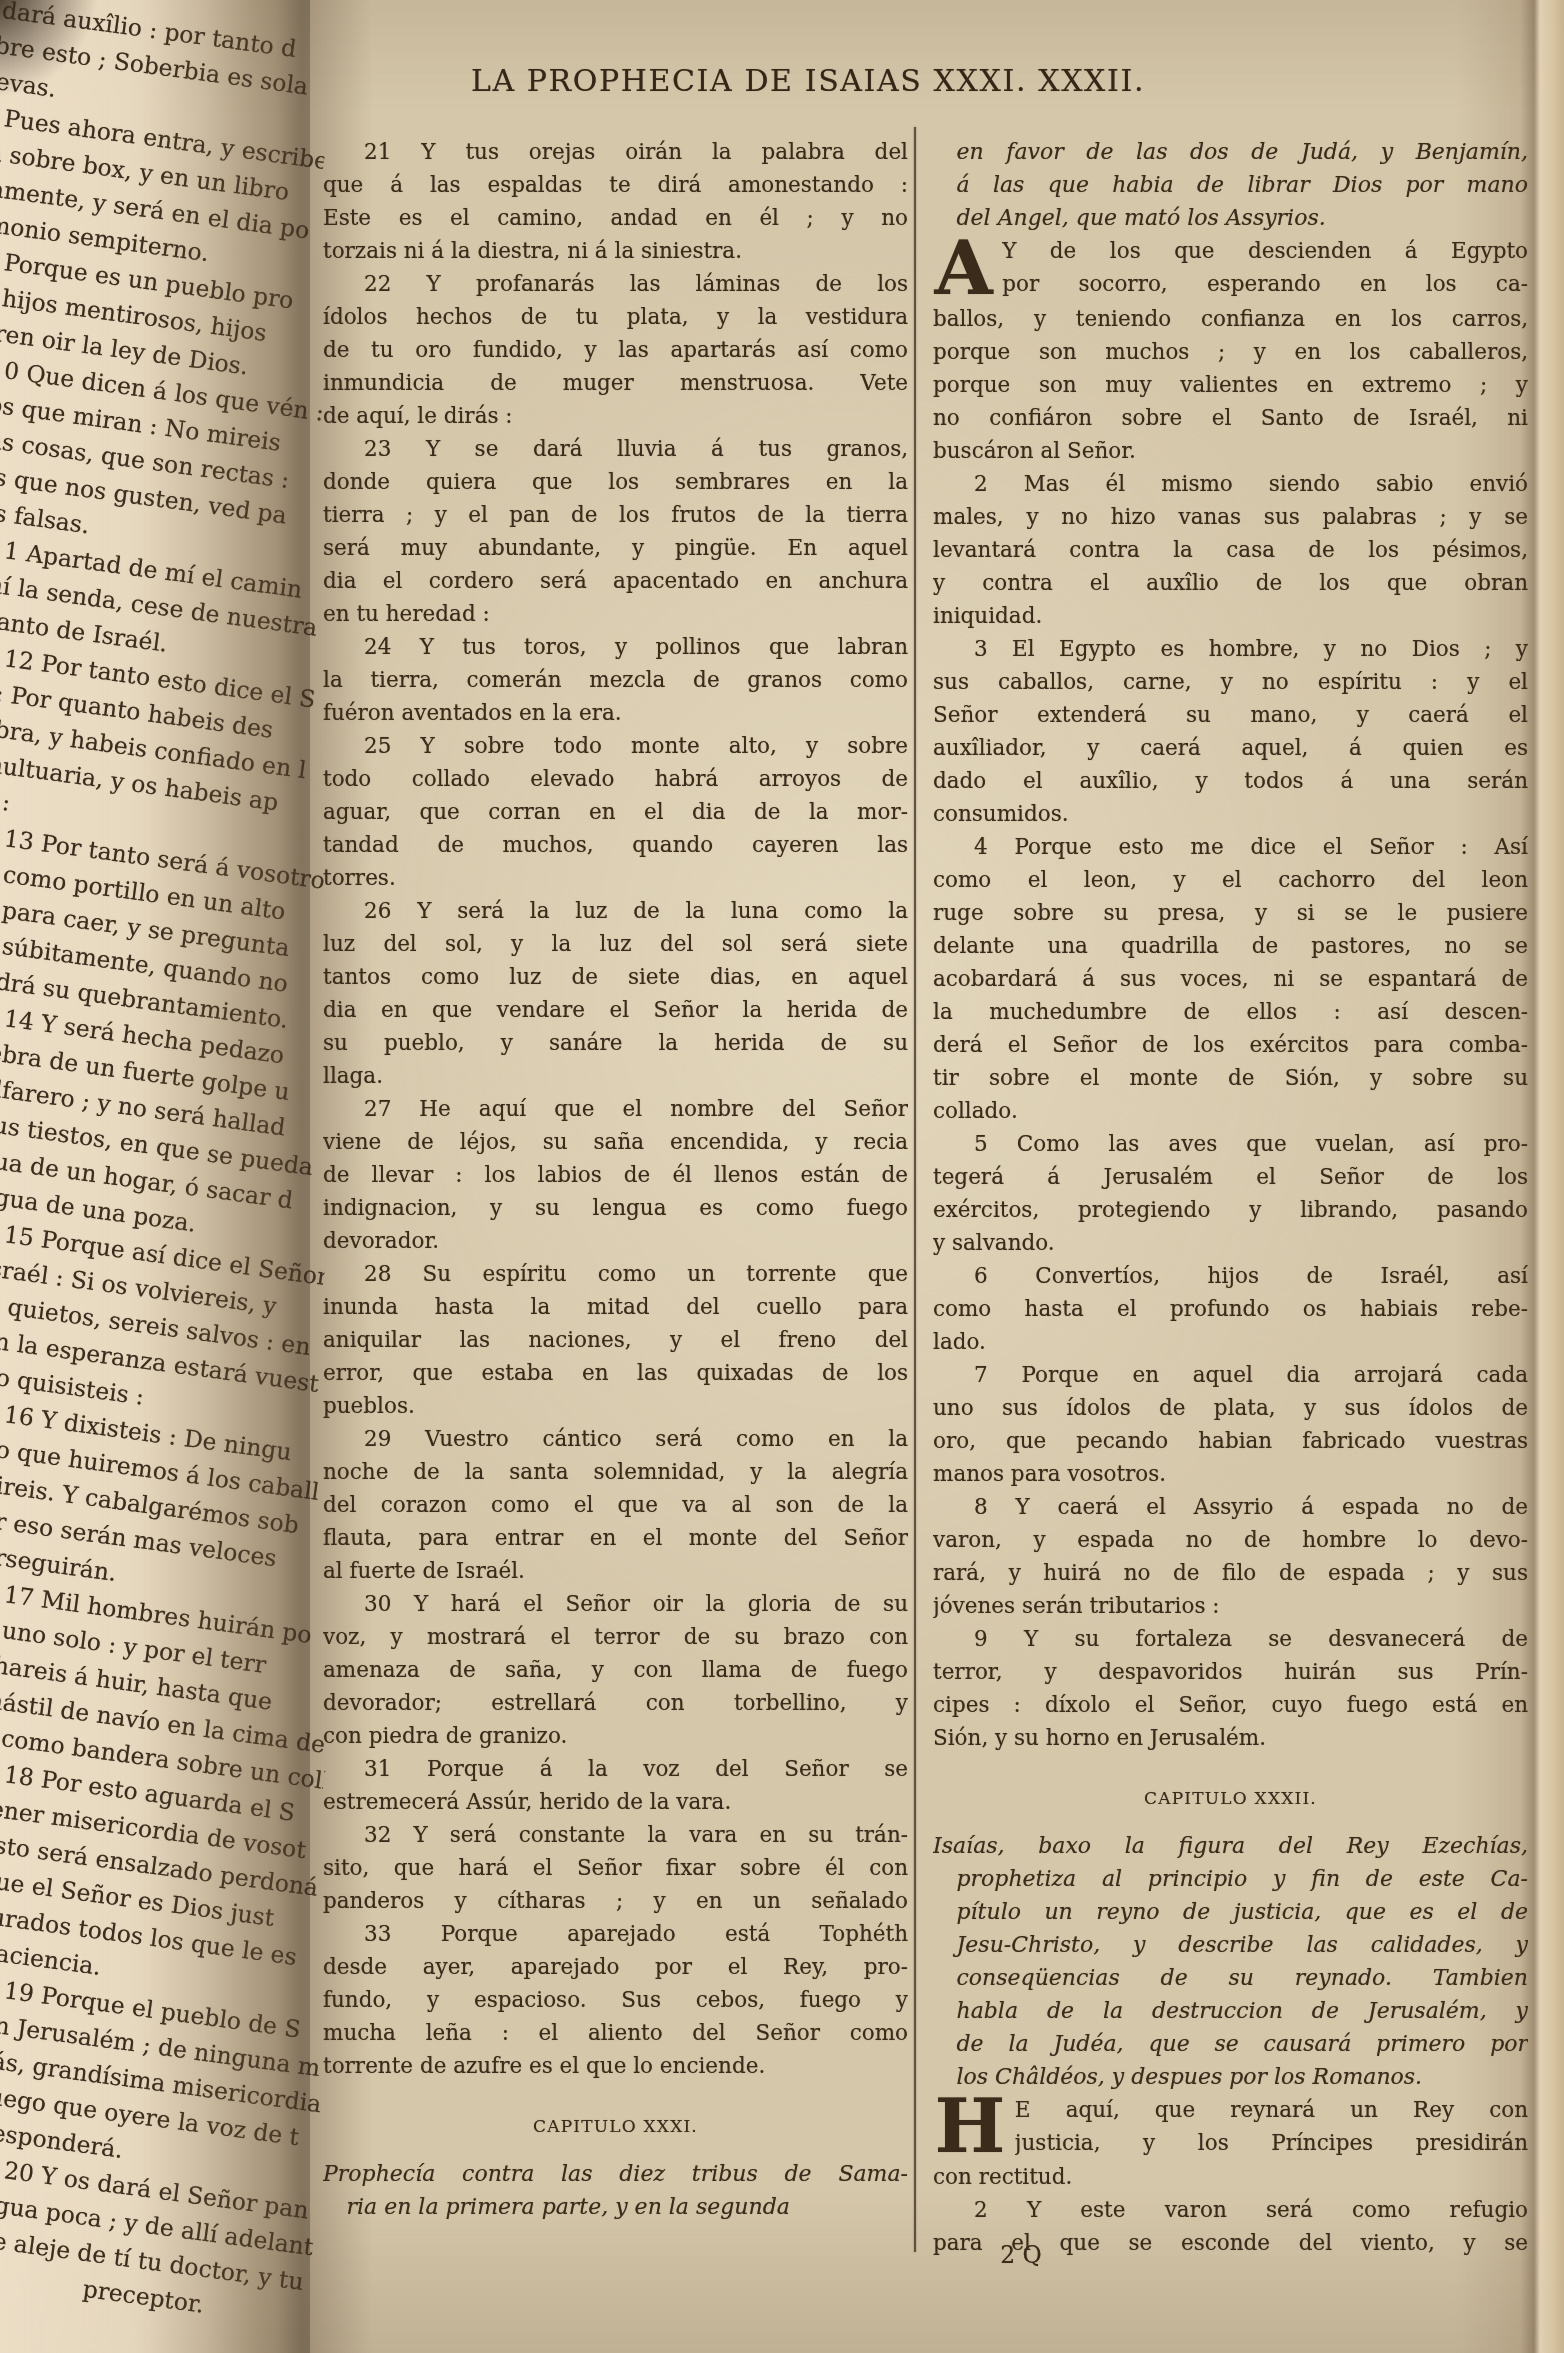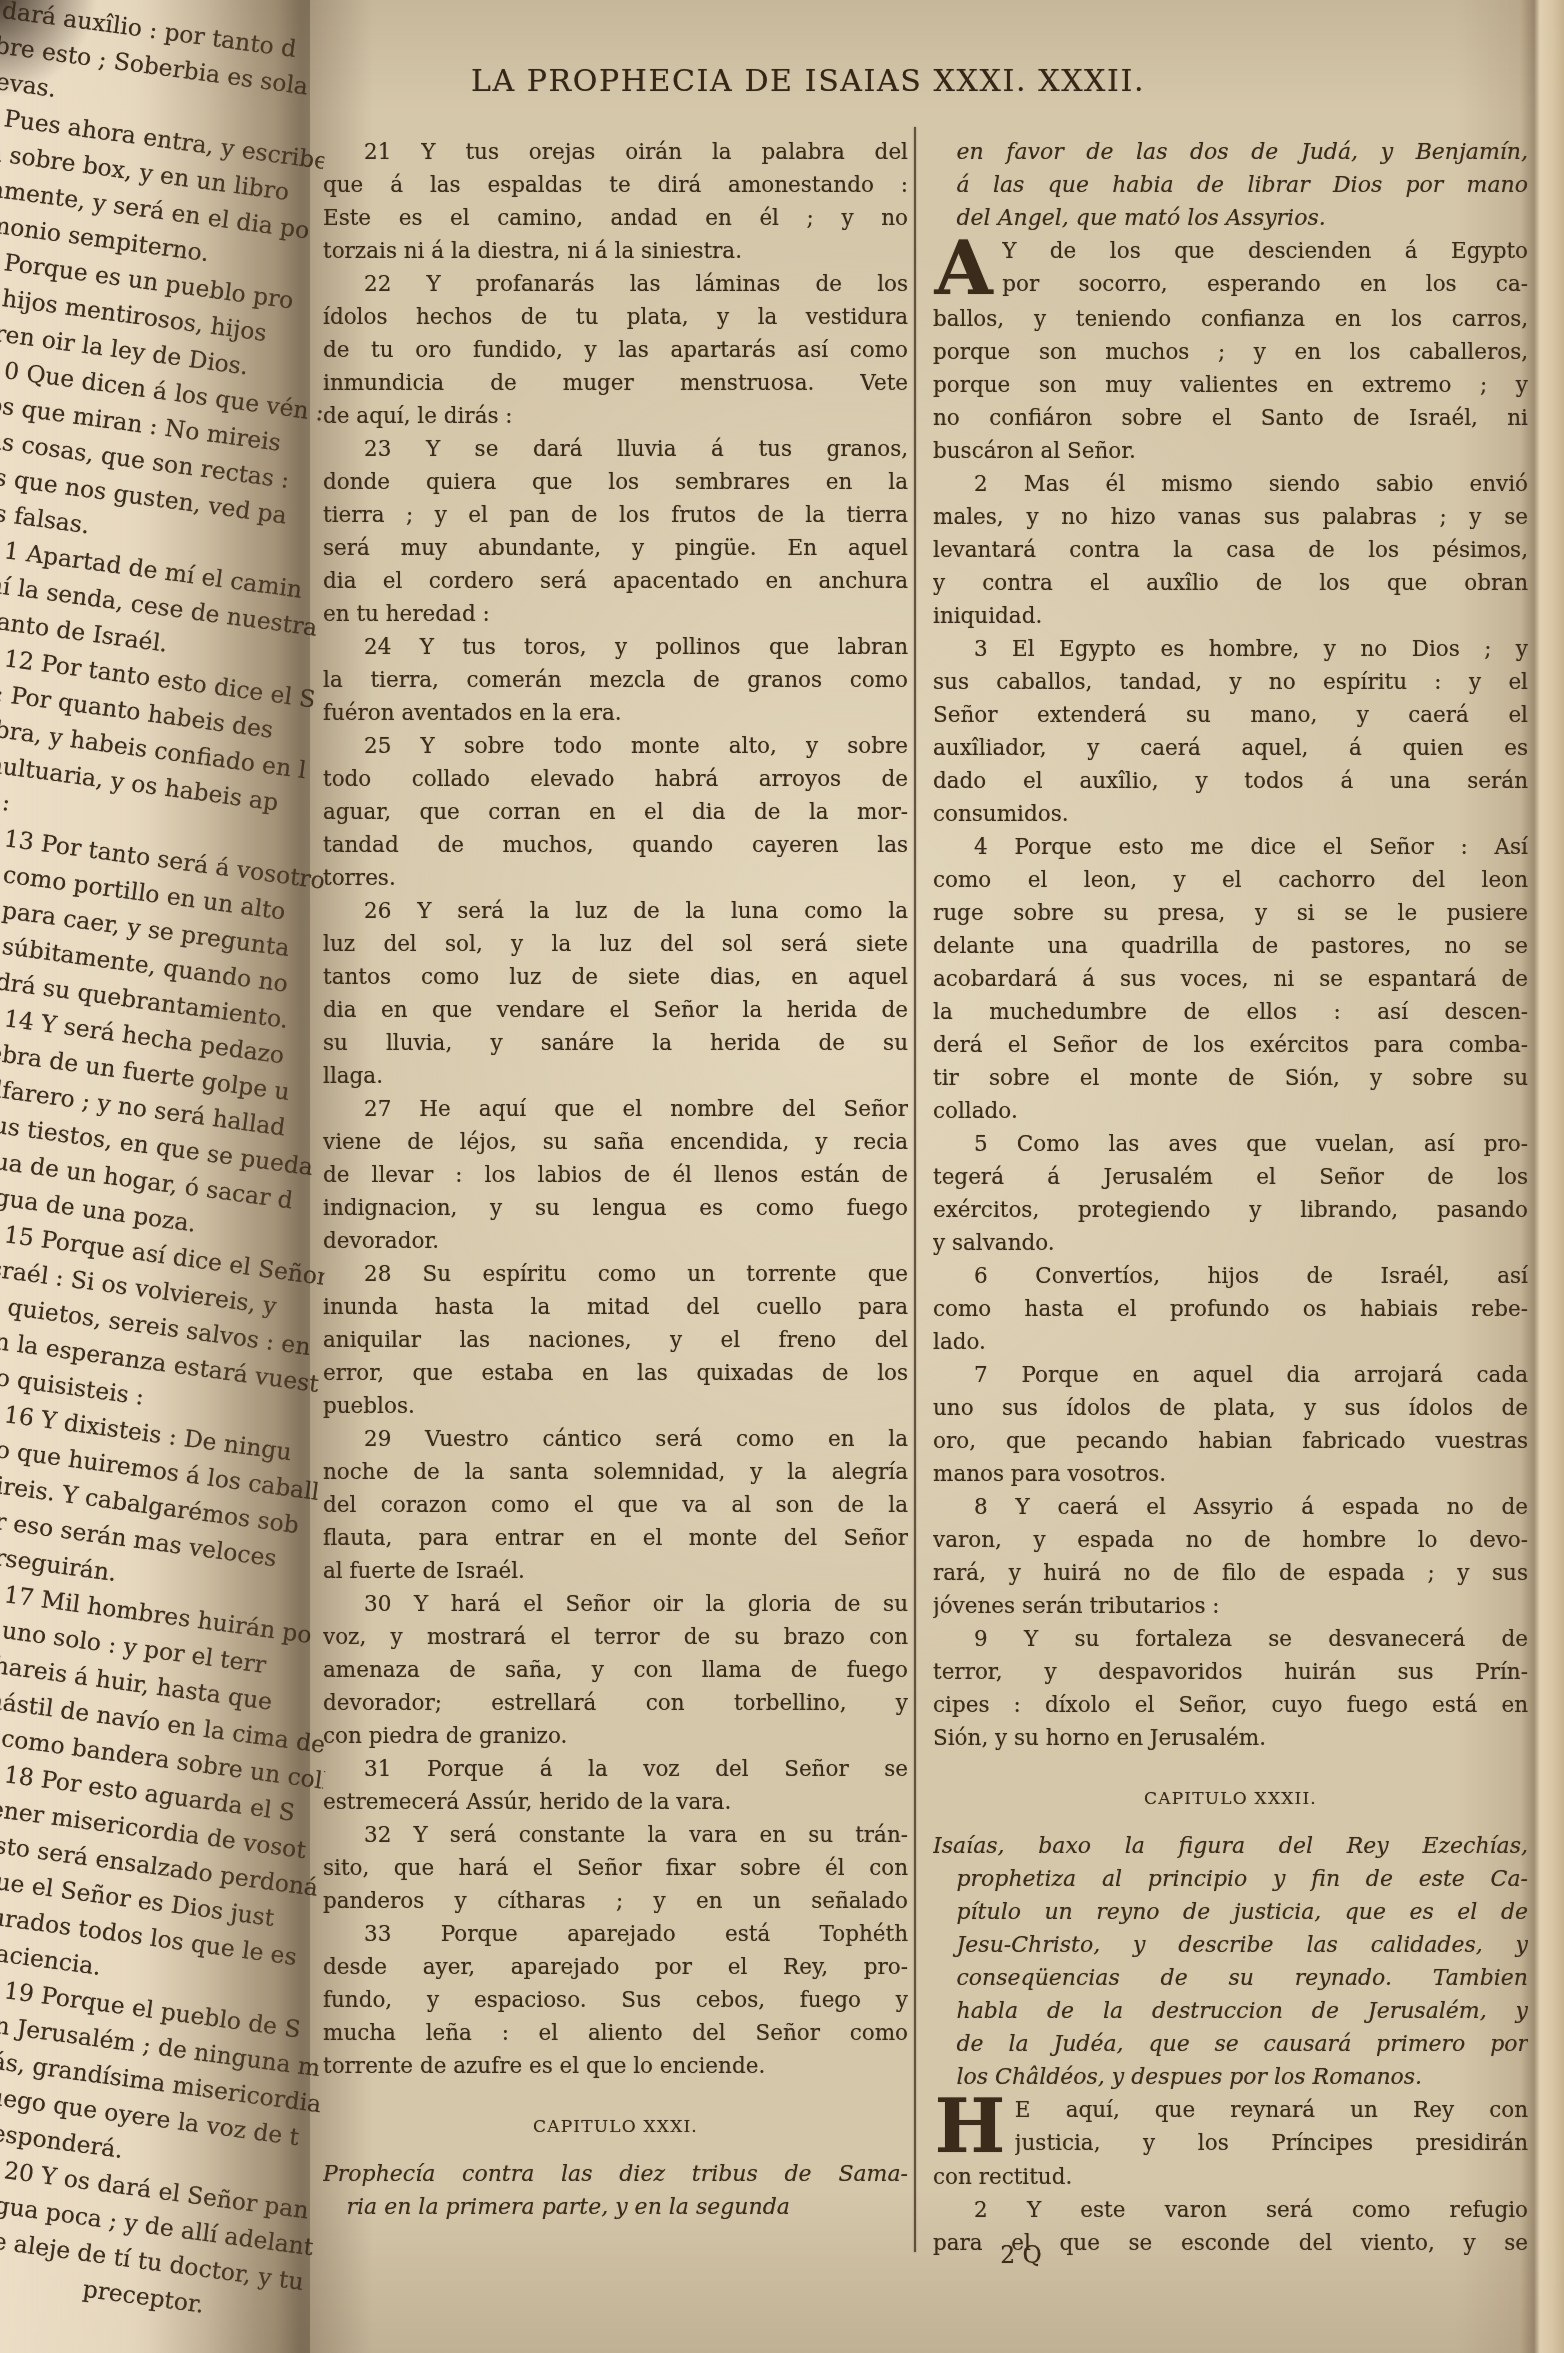--- a/index.html
+++ b/index.html
@@ -179,21 +179,21 @@
       <div class="ln nj">fuéron aventados en la era.</div>
       <div class="ln ind">25 Y sobre todo monte alto, y sobre</div>
       <div class="ln">todo collado elevado habrá arroyos de</div>
       <div class="ln">aguar, que corran en el dia de la mor-</div>
       <div class="ln">tandad de muchos, quando cayeren las</div>
       <div class="ln nj">torres.</div>
       <div class="ln ind">26 Y será la luz de la luna como la</div>
       <div class="ln">luz del sol, y la luz del sol será siete</div>
       <div class="ln">tantos como luz de siete dias, en aquel</div>
       <div class="ln">dia en que vendare el Señor la herida de</div>
-      <div class="ln">su lluvia, y sanáre la herida de su</div>
+      <div class="ln">su pueblo, y sanáre la herida de su</div>
       <div class="ln nj">llaga.</div>
       <div class="ln ind">27 He aquí que el nombre del Señor</div>
       <div class="ln">viene de léjos, su saña encendida, y recia</div>
       <div class="ln">de llevar : los labios de él llenos están de</div>
       <div class="ln">indignacion, y su lengua es como fuego</div>
       <div class="ln nj">devorador.</div>
       <div class="ln ind">28 Su espíritu como un torrente que</div>
       <div class="ln">inunda hasta la mitad del cuello para</div>
       <div class="ln">aniquilar las naciones, y el freno del</div>
       <div class="ln">error, que estaba en las quixadas de los</div>
@@ -235,21 +235,21 @@
       <div class="ln">porque son muchos ; y en los caballeros,</div>
       <div class="ln">porque son muy valientes en extremo ; y</div>
       <div class="ln">no confiáron sobre el Santo de Israél, ni</div>
       <div class="ln nj">buscáron al Señor.</div>
       <div class="ln ind">2 Mas él mismo siendo sabio envió</div>
       <div class="ln">males, y no hizo vanas sus palabras ; y se</div>
       <div class="ln">levantará contra la casa de los pésimos,</div>
       <div class="ln">y contra el auxîlio de los que obran</div>
       <div class="ln nj">iniquidad.</div>
       <div class="ln ind">3 El Egypto es hombre, y no Dios ; y</div>
-      <div class="ln">sus caballos, tandad, y no espíritu : y el</div>
+      <div class="ln">sus caballos, carne, y no espíritu : y el</div>
       <div class="ln">Señor extenderá su mano, y caerá el</div>
       <div class="ln">auxîliador, y caerá aquel, á quien es</div>
       <div class="ln">dado el auxîlio, y todos á una serán</div>
       <div class="ln nj">consumidos.</div>
       <div class="ln ind">4 Porque esto me dice el Señor : Así</div>
       <div class="ln">como el leon, y el cachorro del leon</div>
       <div class="ln">ruge sobre su presa, y si se le pusiere</div>
       <div class="ln">delante una quadrilla de pastores, no se</div>
       <div class="ln">acobardará á sus voces, ni se espantará de</div>
       <div class="ln">la muchedumbre de ellos : así descen-</div>

